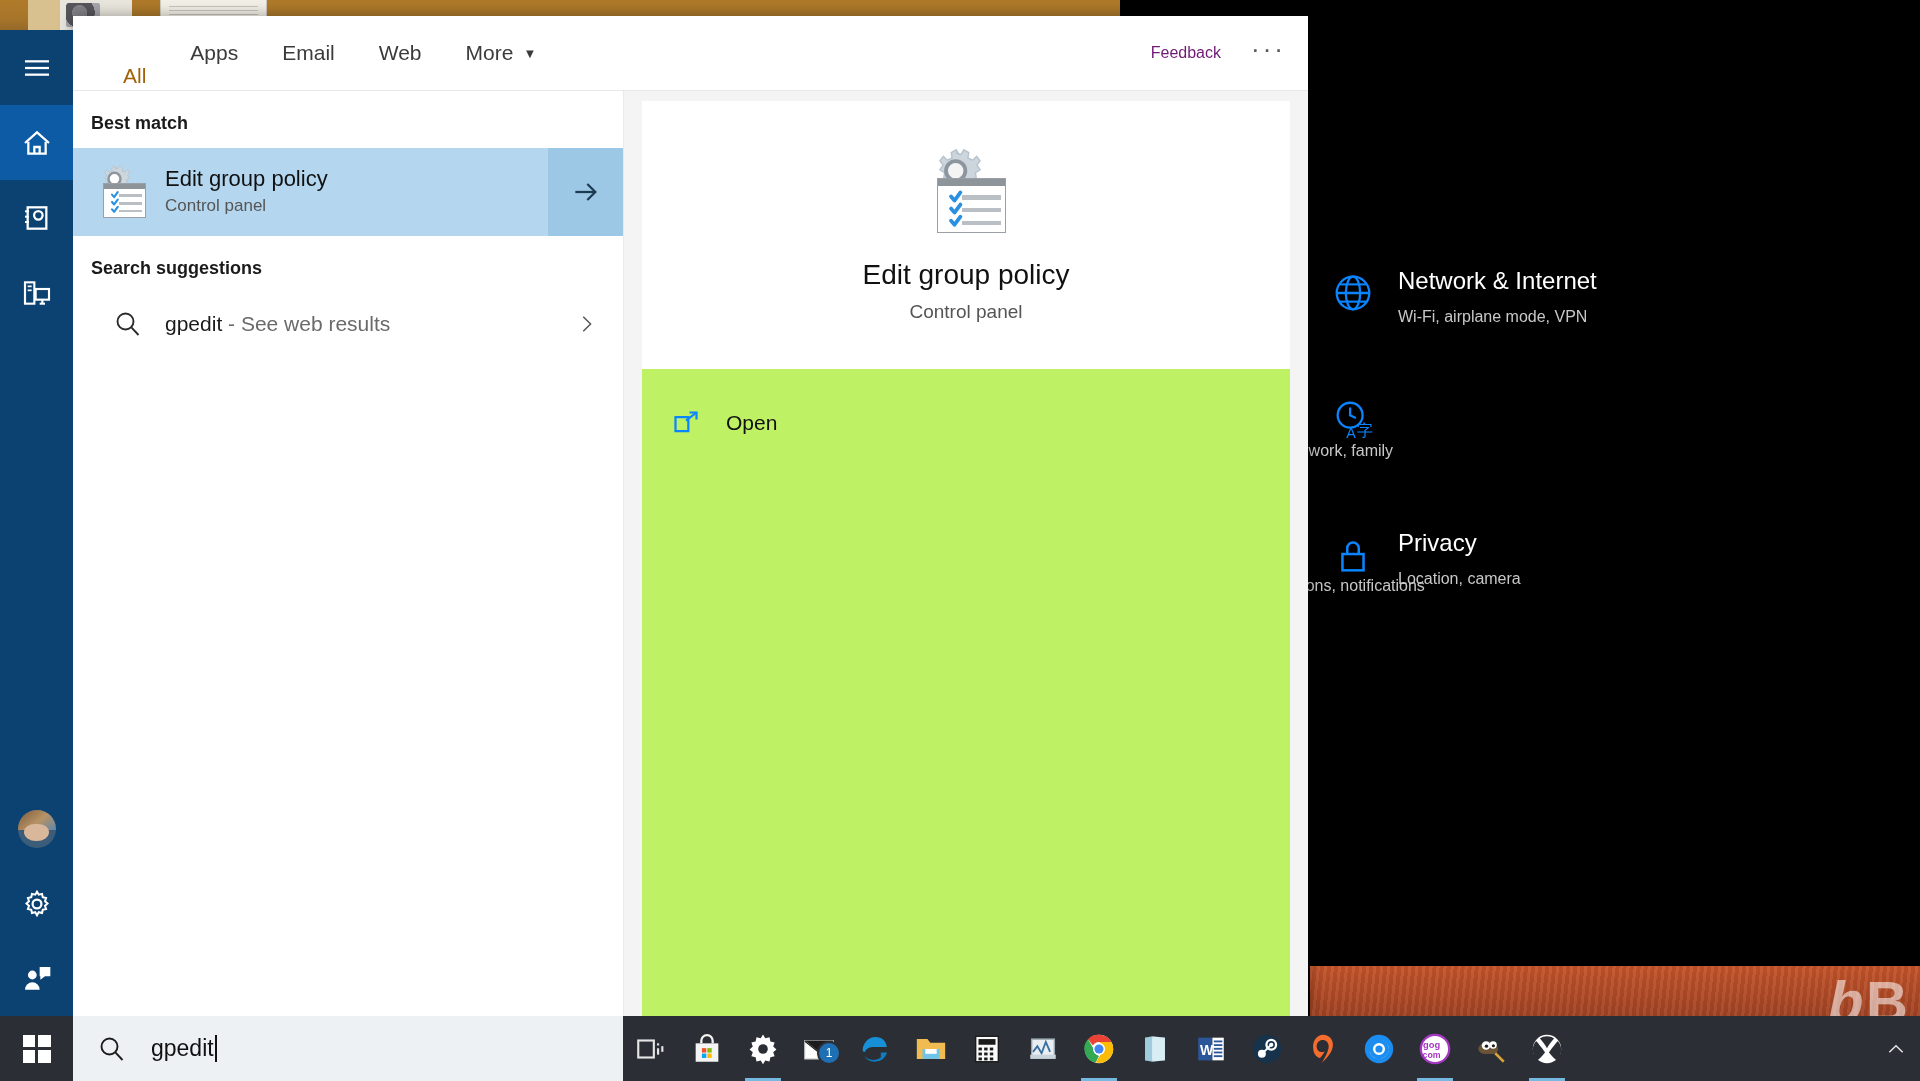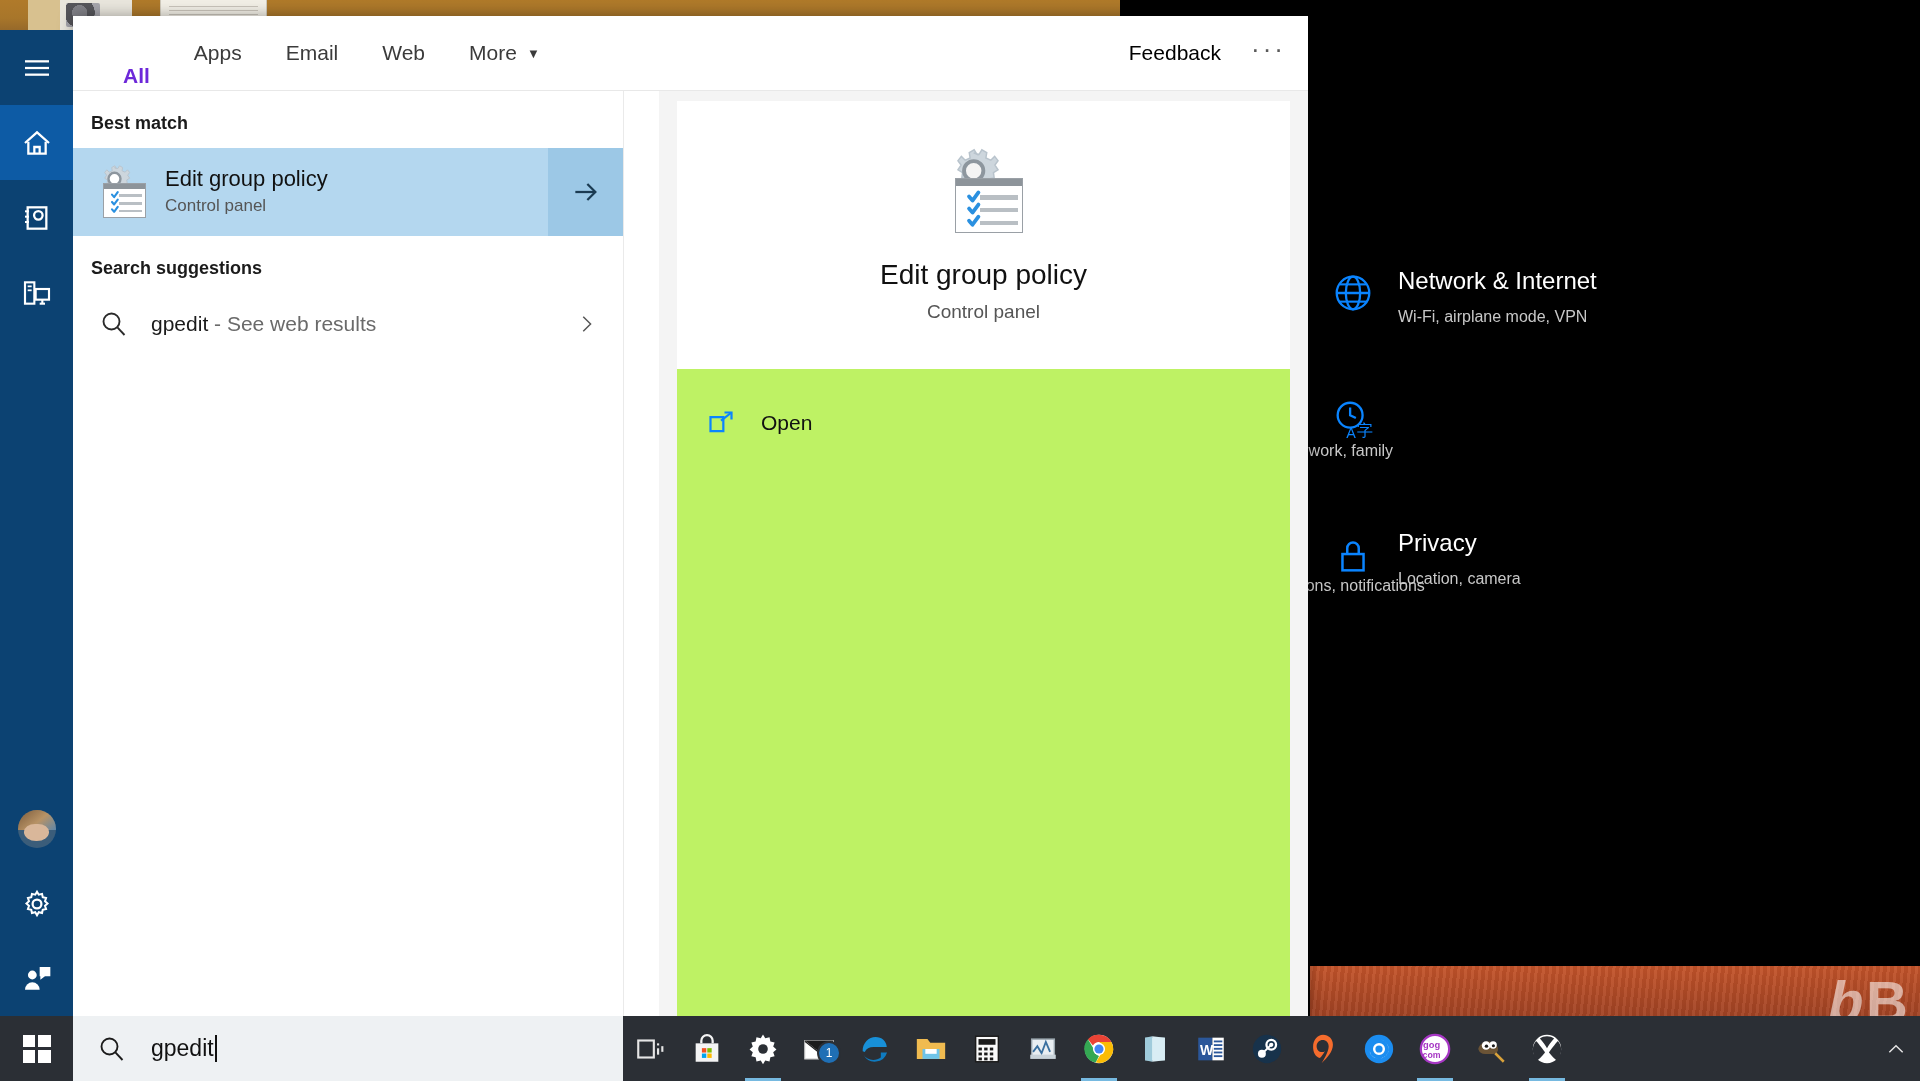--- a/index.html
+++ b/index.html
@@ -42,42 +42,42 @@
   .s-text .s-title{font-size:24px;color:#fff;line-height:30px;white-space:nowrap;}
   .s-text .s-sub{font-size:16px;color:#c8c8c8;line-height:22px;margin-top:10px;white-space:nowrap;}
 
   
   #search-flyout{position:absolute;left:73px;top:16px;width:1235px;height:1000px;
      background:#ffffff;box-shadow:0 0 14px rgba(0,0,0,.35);}
   .tabbar{position:relative;height:75px;border-bottom:1px solid #e8e8e8;
      display:flex;align-items:center;padding:0 0 0 28px;box-sizing:border-box;background:#fff;}
   .tab{position:relative;font-size:21px;color:#3b3b3b;padding:0 22px;height:75px;
      display:flex;align-items:center;cursor:default;white-space:nowrap;}
-  .tab.active{color:#6d28d9;font-weight:700;margin-top:45px;}
+  .tab.active{color:#a16207;font-weight:400;margin-top:45px;}
   .tab.active:after{content:"";position:absolute;left:22px;right:22px;bottom:0;height:4px;background:#0078d7;}
   .tab .caret{margin-left:10px;font-size:13px;line-height:1;color:#3b3b3b;}
   .tab-right{margin-left:auto;display:flex;align-items:center;padding-right:22px;gap:30px;}
-  .feedback{font-size:21px;color:#000000;white-space:nowrap;}
+  .feedback{font-size:16px;color:#701a75;white-space:nowrap;}
   .dots{font-size:26px;color:#5a5a5a;letter-spacing:3px;line-height:1;padding-bottom:8px;}
 
-  .body-cols{display:flex;height:925px;gap:35px;}
+  .body-cols{display:flex;height:925px;}
   .left-col{width:550px;flex:0 0 550px;border-right:1px solid #eaeaea;background:#fff;position:relative;}
   .right-col{flex:1;background:#f4f4f4;position:relative;}
 
   .section-head{font-size:18px;font-weight:700;color:#1b1b1b;padding:22px 0 14px 18px;}
   .best-row{display:flex;align-items:center;height:88px;background:#b4d7ef;cursor:default;}
   .best-row .app-ico{width:56px;flex:0 0 56px;margin-left:20px;height:56px;position:relative;}
   .best-row .meta{margin-left:16px;}
   .best-row .t{font-size:22px;color:#111;line-height:26px;}
   .best-row .s{font-size:17px;color:#555;line-height:24px;margin-top:2px;}
   .best-arrow{margin-left:auto;width:75px;height:88px;background:#9cc8e6;
      display:flex;align-items:center;justify-content:center;}
   .best-arrow svg{width:32px;height:32px;}
 
-  .sugg-row{display:flex;align-items:center;height:62px;padding:0 0 0 26px;cursor:default;}
+  .sugg-row{display:flex;align-items:center;height:62px;padding:0 0 0 40px;cursor:default;}
   .sugg-row .mag{width:30px;flex:0 0 30px;height:30px;margin-right:22px;}
   .sugg-row .label{font-size:21px;color:#1b1b1b;white-space:nowrap;}
   .sugg-row .label .dim{color:#6a6a6a;}
   .sugg-row .chev{margin-left:auto;margin-right:26px;width:22px;height:22px;}
 
   .preview-card{position:absolute;left:0;right:0;top:0;margin:10px 18px 0 18px;background:#fff;
      border-bottom:1px solid #ededed;height:268px;
      display:flex;flex-direction:column;align-items:center;justify-content:flex-start;}
   .preview-card .big-ico{width:90px;height:90px;margin-top:46px;position:relative;}
   .preview-card .p-title{font-size:28px;color:#111;margin-top:22px;}

